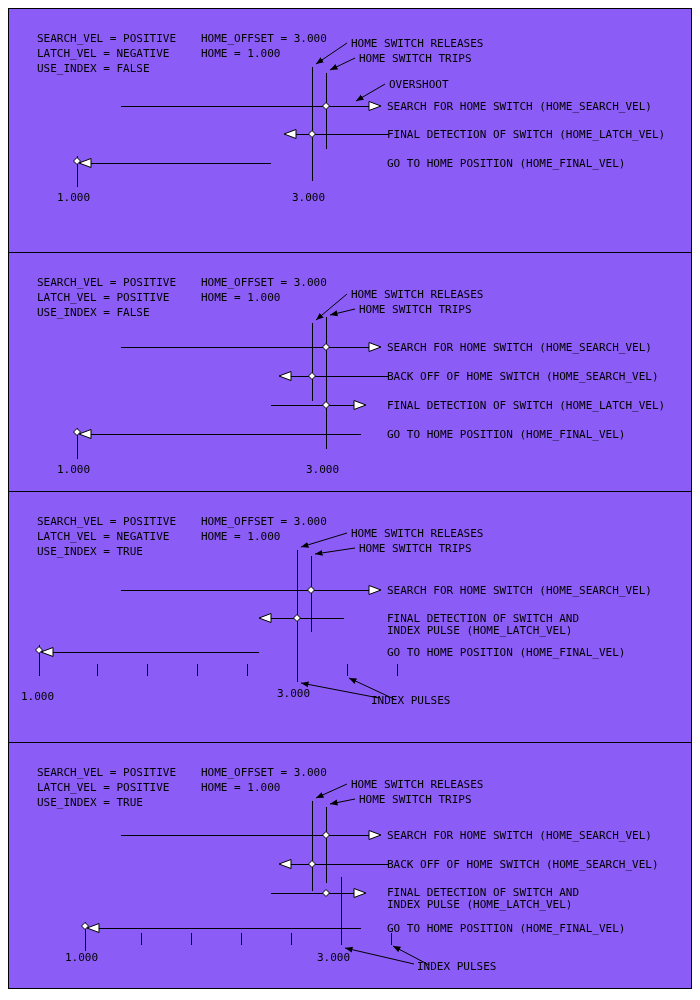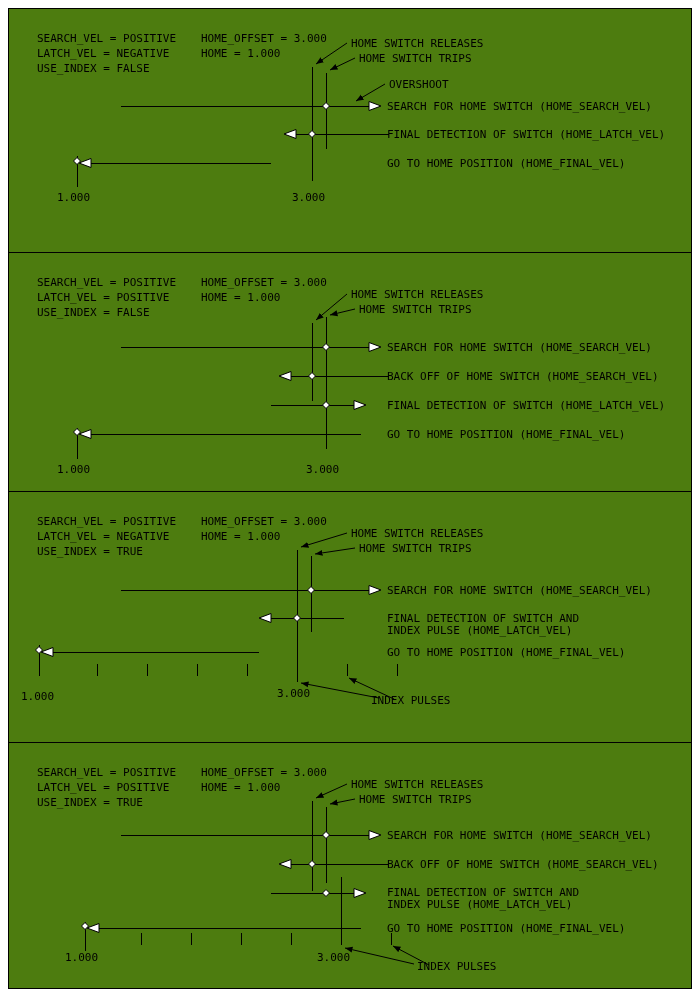--- a/index.html
+++ b/index.html
@@ -1,19 +1,19 @@
 <!DOCTYPE html>
 <html><head>
 <meta charset="utf-8">
 <style>
   *{box-sizing:border-box}
   html,body{margin:0;padding:0;background:#ffffff}
   body{width:700px;height:1000px;font-family:"DejaVu Sans Mono",monospace}
   .sheet{padding:8px}
-  .panel{border:1px solid #000;background:#4d7c0f}
+  .panel{border:1px solid #000;background:#8b5cf6}
   .panel + .panel{border-top:0}
   svg{display:block}
   .t{font:11px "DejaVu Sans Mono",monospace;fill:#000;white-space:pre}
   .ln{stroke:#000;stroke-width:1;fill:none}
   .open{fill:#fff;stroke:#000;stroke-width:1}
 </style>
 </head>
 <body>
 
 <div class="sheet">

